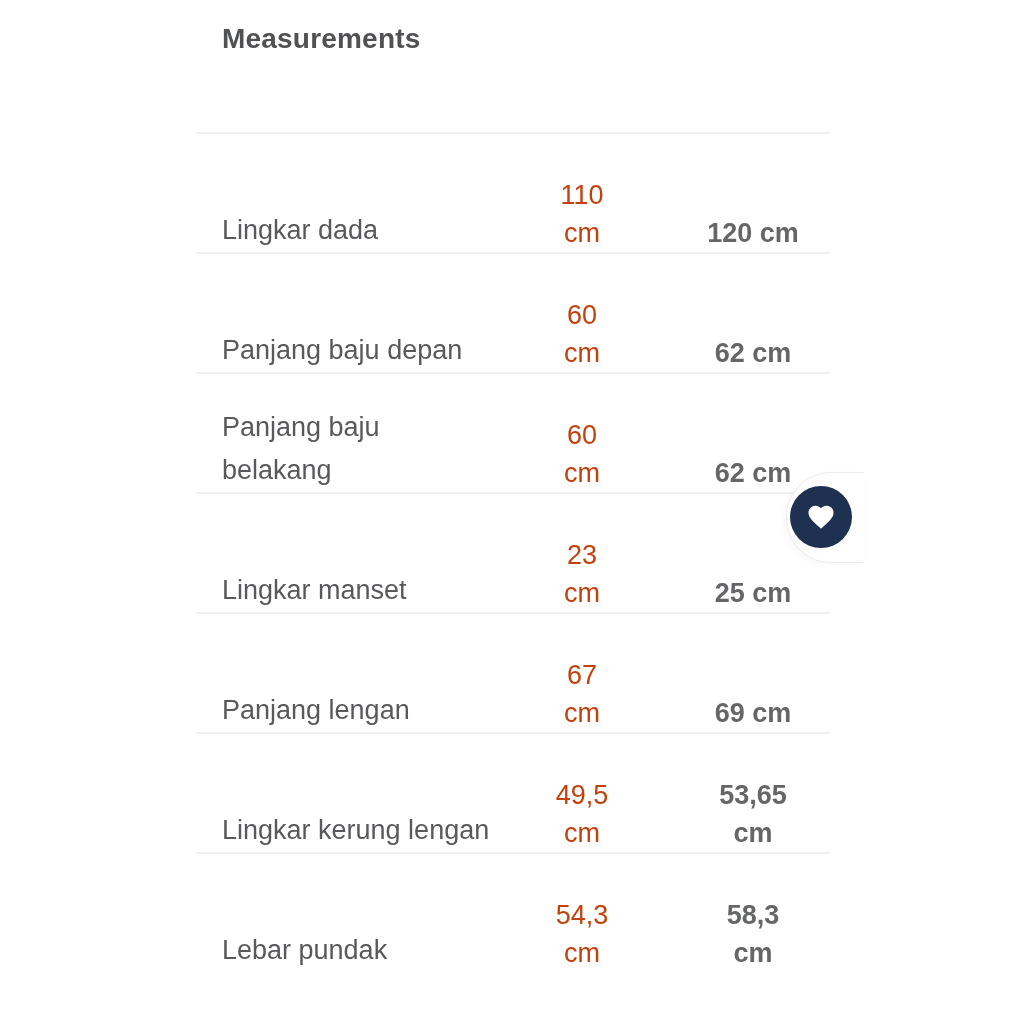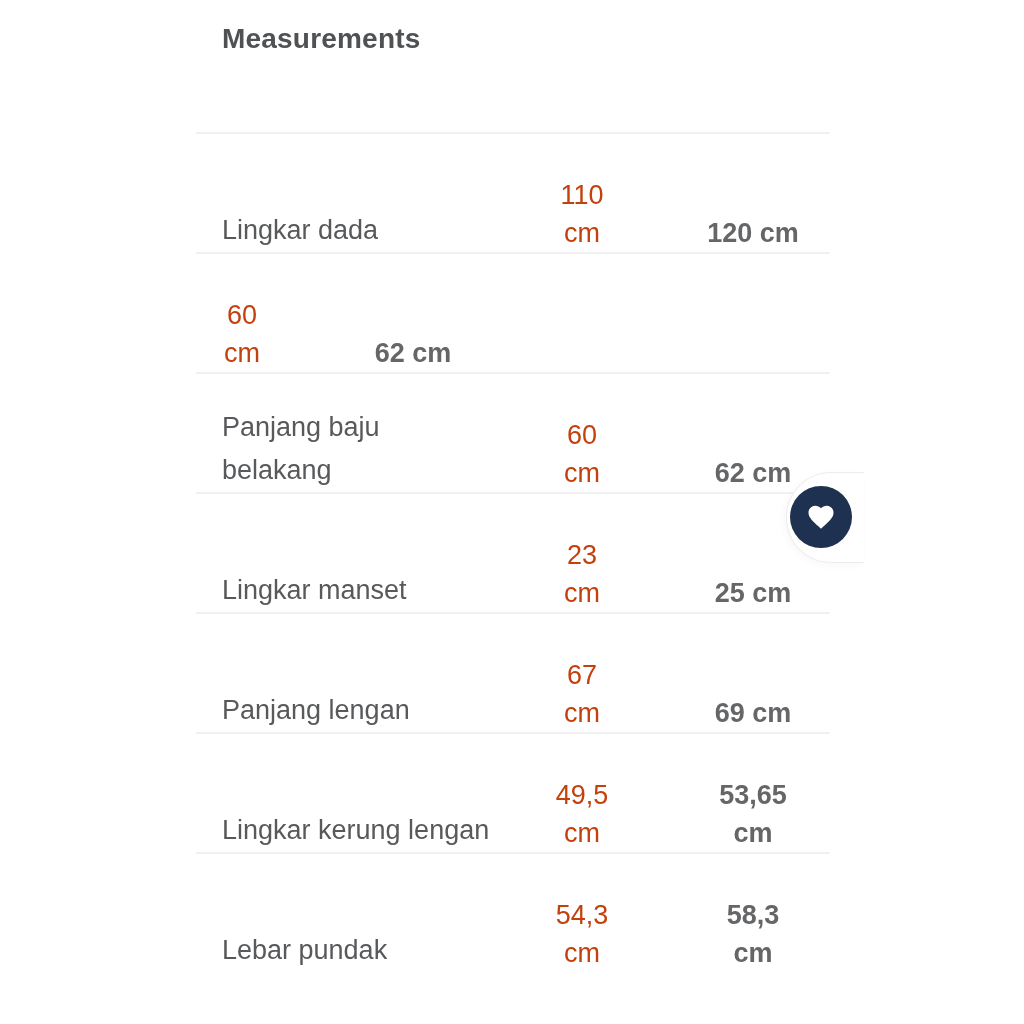--- a/index.html
+++ b/index.html
@@ -60,20 +60,21 @@
       <div class="hdr hdr-meas">Measurements</div>
     </div>
     <div>
         <div class="row">
           <div class="cell-label">Lingkar dada</div>
           <div class="cell-sm">110
 cm</div>
           <div class="cell-lxl">120 cm</div>
         </div>
         <div class="row">
+          <div class="cell-label">Panjang baju depan</div>
           <div class="cell-sm">60
 cm</div>
           <div class="cell-lxl">62 cm</div>
         </div>
         <div class="row">
           <div class="cell-label">Panjang baju
 belakang</div>
           <div class="cell-sm">60
 cm</div>
           <div class="cell-lxl">62 cm</div>

